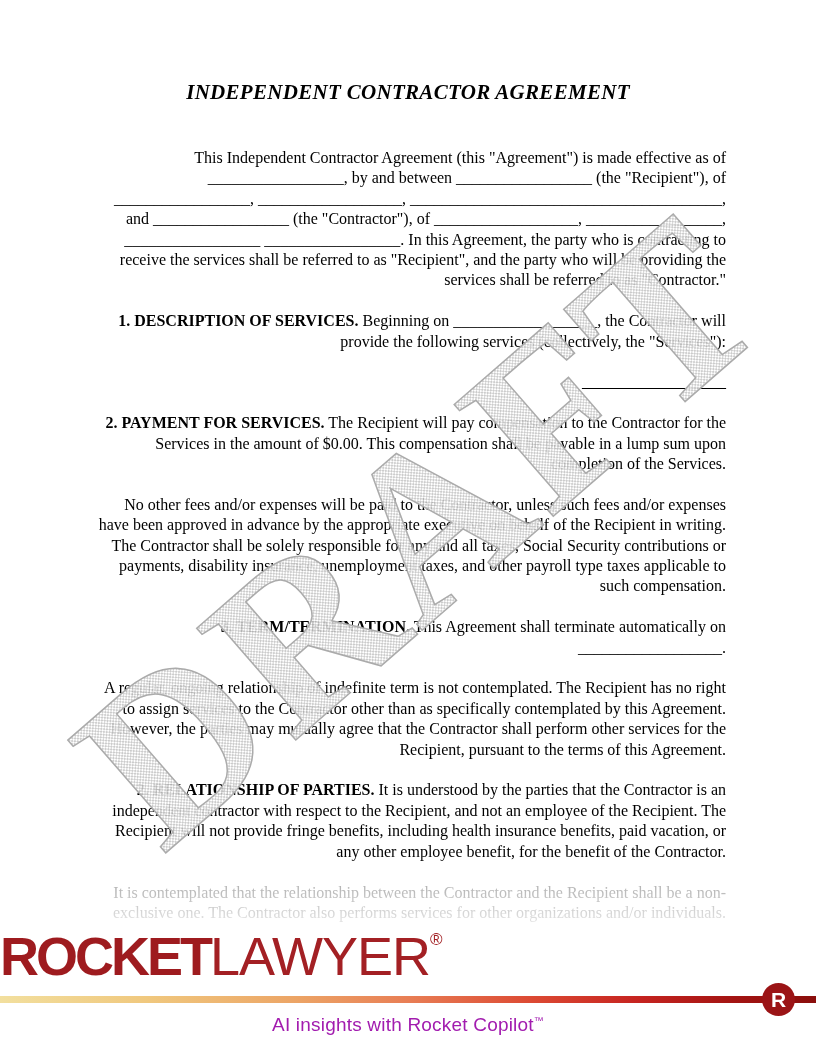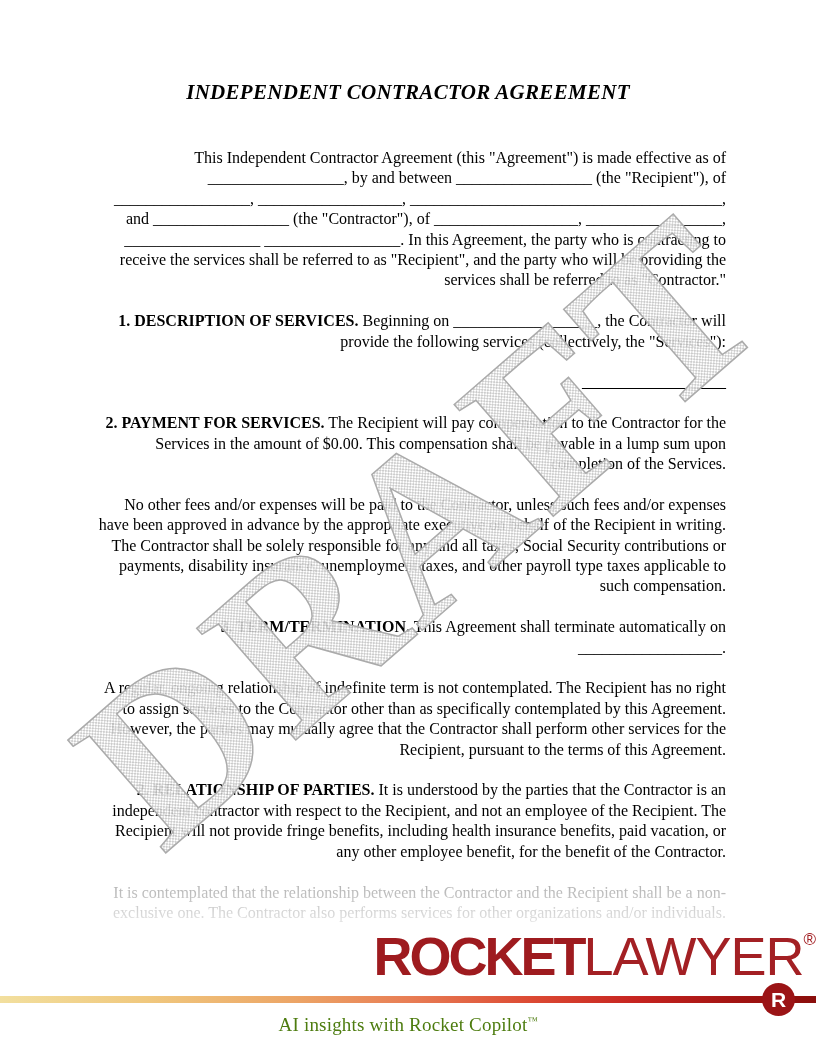--- a/index.html
+++ b/index.html
@@ -44,22 +44,22 @@
     position: absolute;
     left: 0; right: 0;
     top: 845px;
     height: 72px;
     background: linear-gradient(to bottom, rgba(255,255,255,0) 0%, rgba(255,255,255,0.55) 70%, rgba(255,255,255,0.8) 100%);
     pointer-events: none;
   }
   .footer-logo {
     position: absolute;
     top: 919px;
-    left: 0; right: 0;
-    text-align: right;
+    left: 0; right: 8px;
+    text-align: left;
     font-family: "Liberation Sans", sans-serif;
     line-height: 1;
     white-space: nowrap;
   }
   .logo-rocket {
     font-size: 54px;
     font-weight: 800;
     letter-spacing: -3px;
     color: #9E1B1F;
   }
@@ -97,23 +97,23 @@
     font-weight: bold;
     font-size: 21px;
     line-height: 33px;
     text-align: center;
   }
   .tagline {
     position: absolute;
     top: 1004px;
     left: 0; right: 0;
     text-align: center;
-    font-family: Liberation Serif, serif;
+    font-family: Liberation Sans, sans-serif;
     font-size: 19px;
-    color: #4d7c0f;
+    color: #a21caf;
     letter-spacing: 0.2px;
   }
   .tagline sup { font-size: 10px; }
 </style>
 </head>
 <body>
 
 <div class="page">
 
   <div class="doc">

